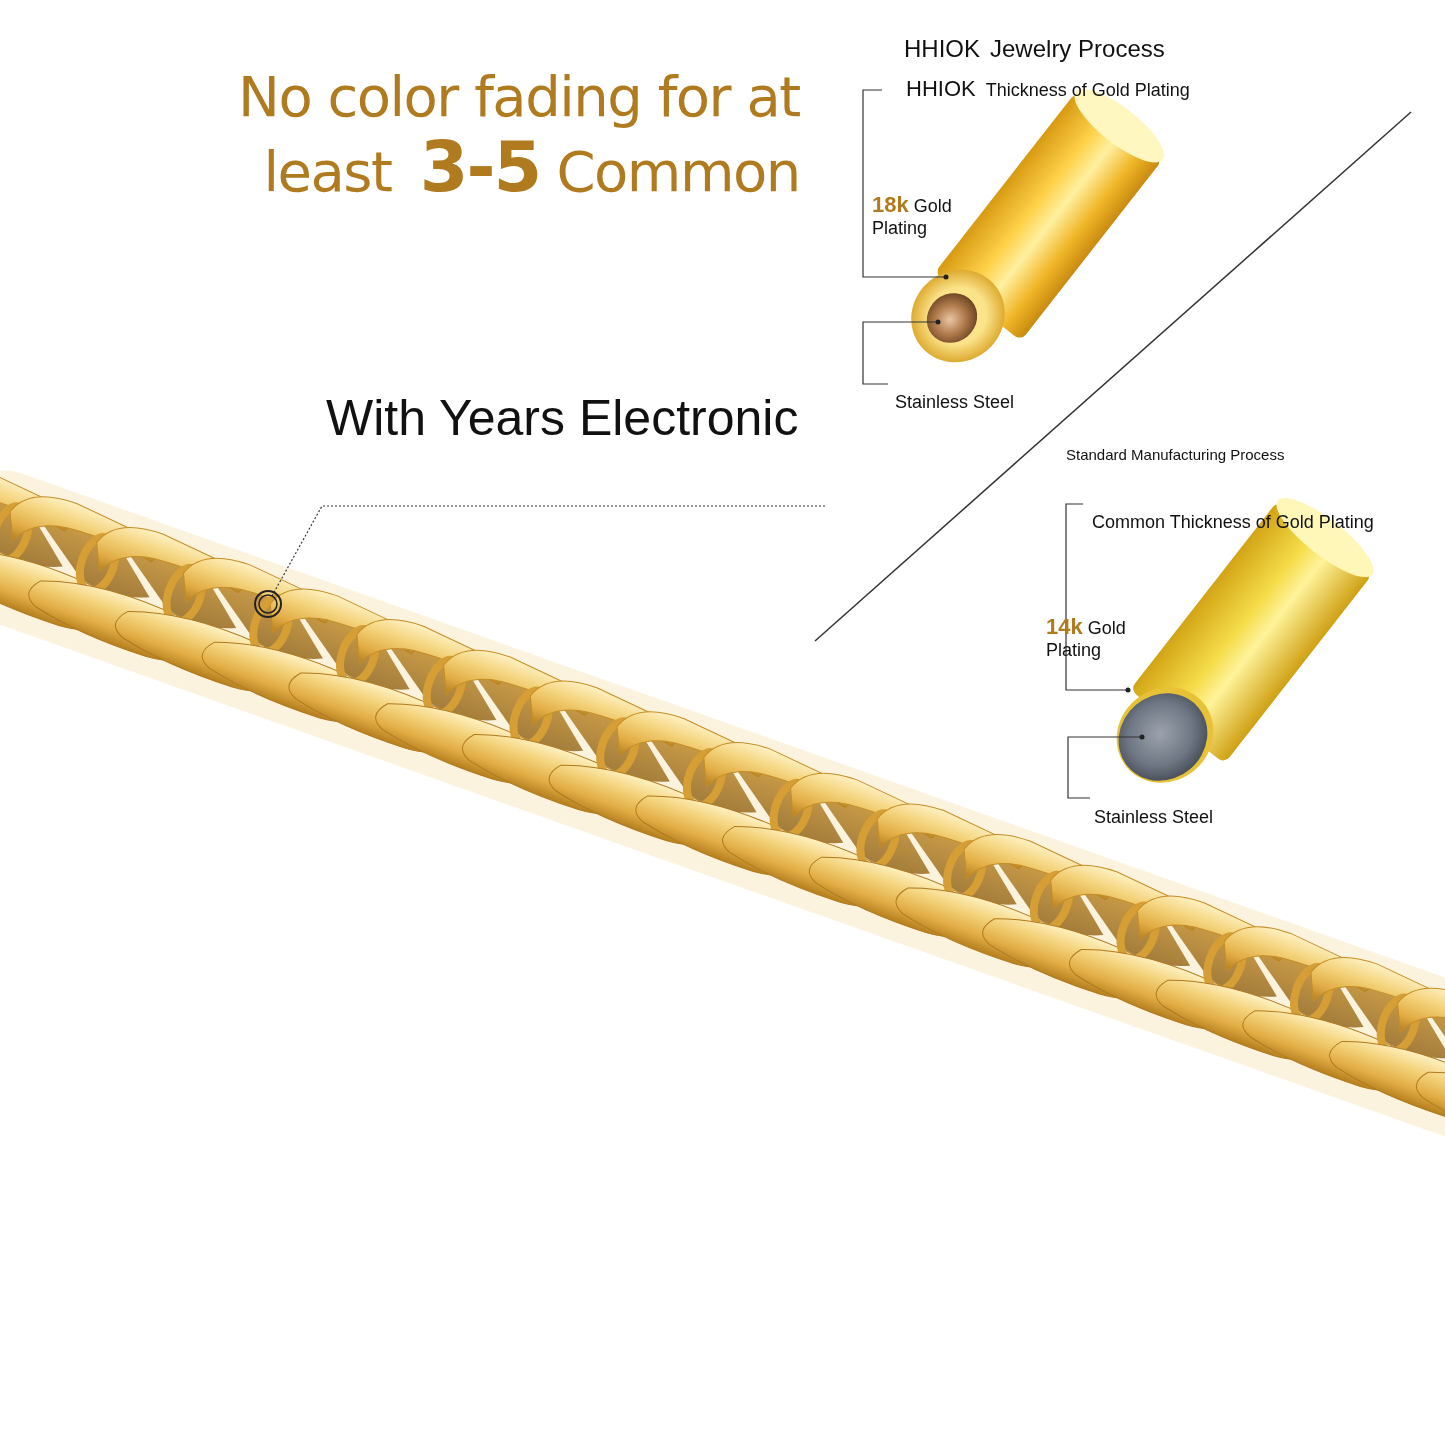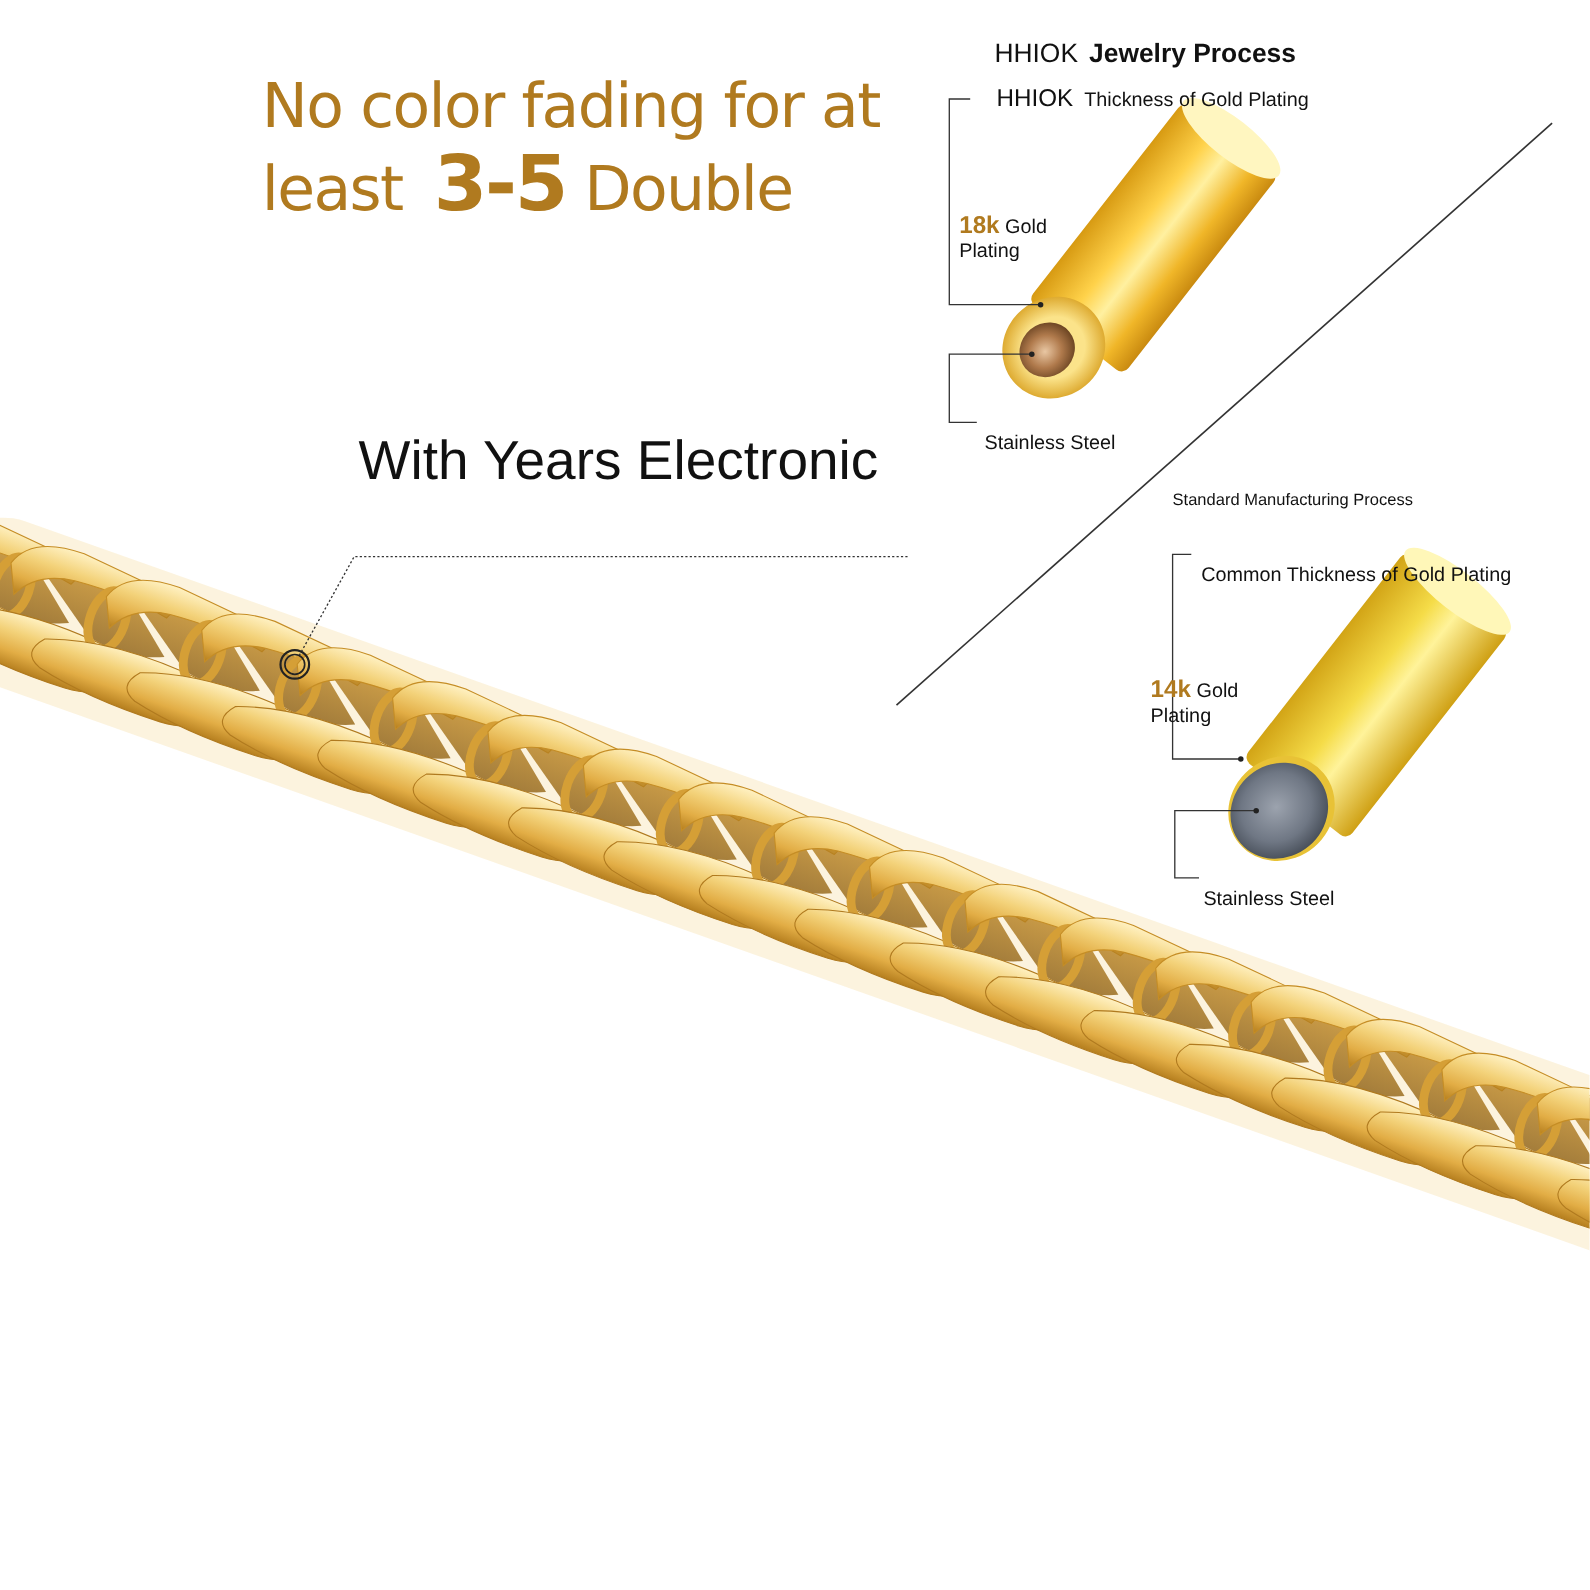--- a/index.html
+++ b/index.html
@@ -1,25 +1,25 @@
 <!DOCTYPE html>
 <html><head>
 <meta charset="utf-8">
 <style>
   html, body { margin:0; padding:0; background:#ffffff; }
   body { width:1445px; height:1445px; position:relative; overflow:hidden; font-family:"Liberation Sans", sans-serif; }
   .abs { position:absolute; }
 
-  .headline { left:238px; top:62px; color:#b07a1f; font-family:"DejaVu Sans", sans-serif; font-size:56px; line-height:70px; letter-spacing:-1.5px; font-weight:normal; }
+  .headline { left:238px; top:62px; color:#b07a1f; font-family:"DejaVu Sans", sans-serif; font-size:56px; line-height:70px; letter-spacing:-1.5px; font-weight:normal;text-align:right; }
   .headline .big { font-size:70px; font-weight:bold; letter-spacing:-2px;margin-left:12px; }
 
   .pvd { left:326px; top:392px; color:#111; font-size:50px; line-height:52px; }
 
   .title-small { color:#111; font-size:24px; white-space:nowrap; }
-  .title-small b { font-weight:bold; }
+  .title-small b { font-weight:normal; }
   .brand { font-weight:normal; margin-right:10px; }
 
   .label { color:#111; font-size:18px; white-space:nowrap;margin-top:20px; }
   .karat { color:#b07a1f; font-weight:bold; font-size:22px; }
 
   svg.full { position:absolute; left:0; top:0; }
 </style>
 </head>
 <body>
 
@@ -175,21 +175,21 @@
     <ellipse cx="1163" cy="737" rx="46" ry="42" fill="url(#steelCore)" transform="rotate(-40 1163 737)"></ellipse>
   </g>
   <polyline points="1083,504 1066,504 1066,690 1128,690" fill="none" stroke="#333" stroke-width="1.2"></polyline>
   <circle cx="1128" cy="690" r="2.5" fill="#222"></circle>
   <polyline points="1142,737 1068,737 1068,798 1090,798" fill="none" stroke="#333" stroke-width="1.2"></polyline>
   <circle cx="1142" cy="737" r="2.5" fill="#222"></circle>
 </svg>
 
 <div class="abs headline">
   <div>No color fading for at</div>
-  <div><span>least </span><span class="big">3-5</span><span> Double</span></div>
+  <div><span>least </span><span class="big">3-5</span><span> Common</span></div>
 </div>
 
 <div class="abs pvd">
   <div>With Years Electronic</div>
 </div>
 
 <div class="abs title-small" style="left:904px; top:35px;">
   <span class="brand">HHIOK</span><b>Jewelry Process</b>
 </div>
 <div class="abs" style="left:906px; top:76px; font-size:18px; color:#111; white-space:nowrap;">

